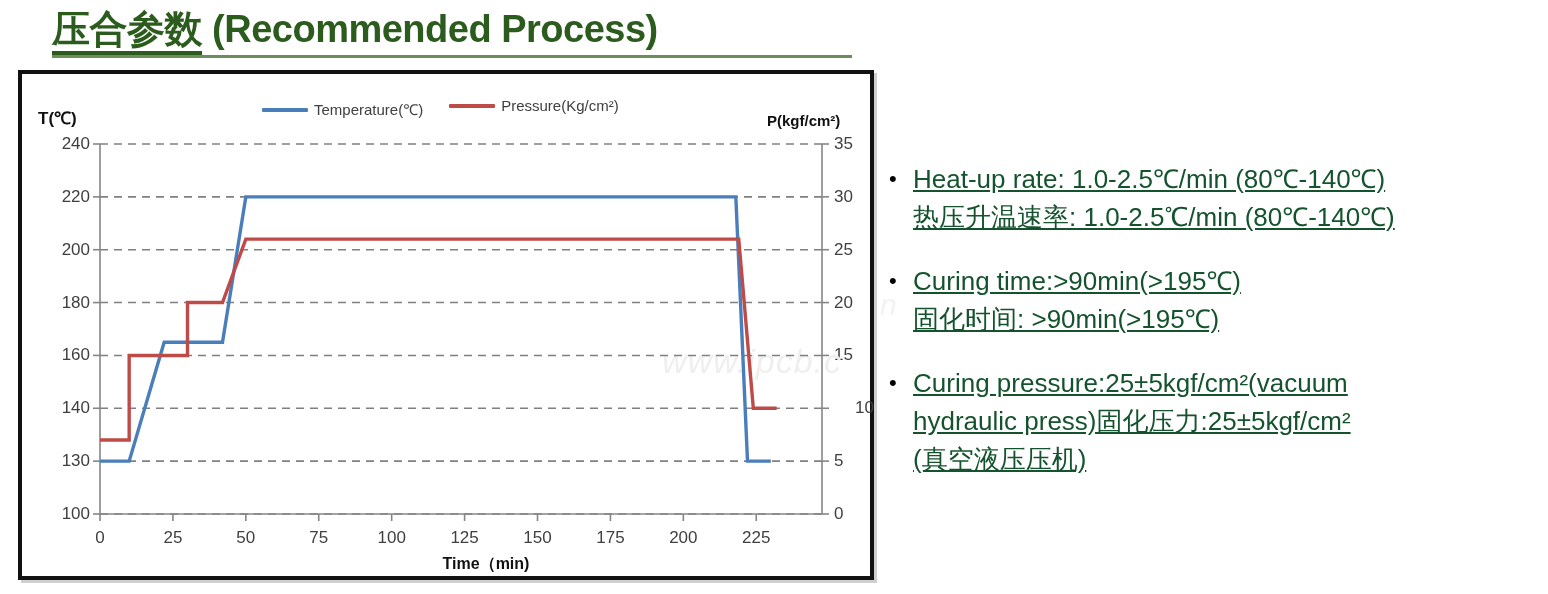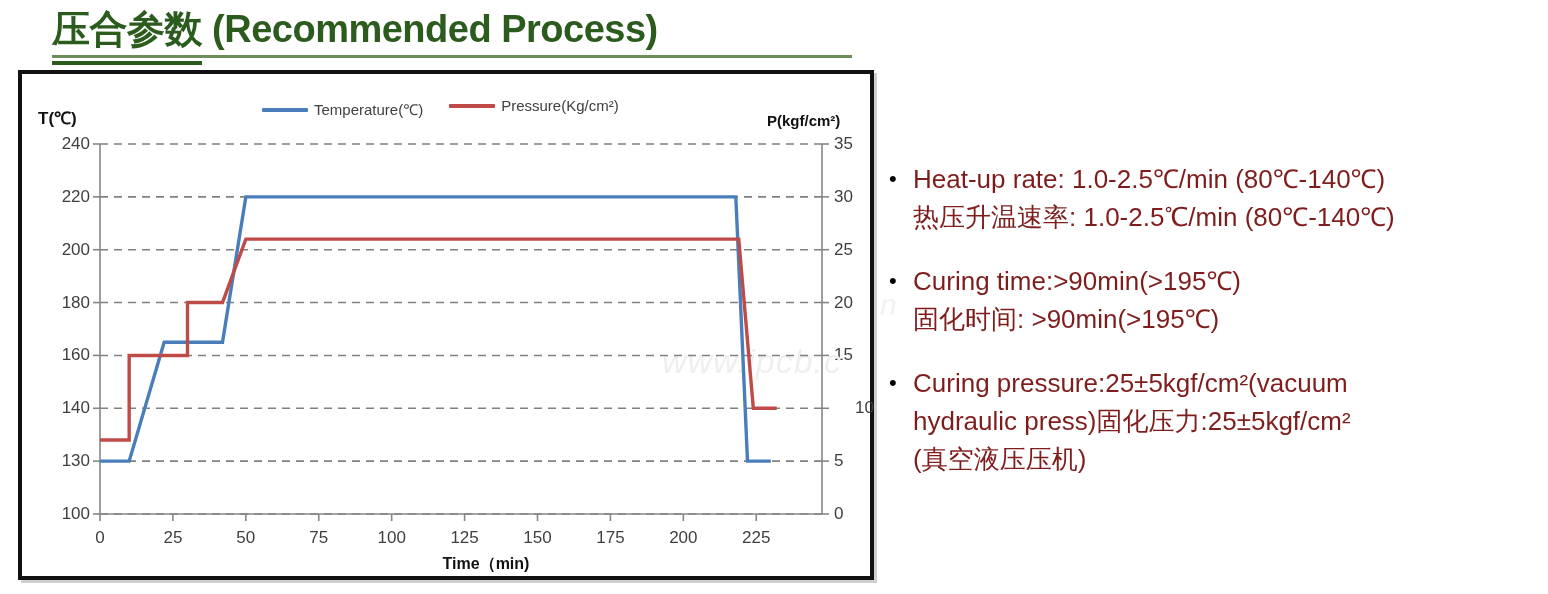--- a/index.html
+++ b/index.html
@@ -16,21 +16,21 @@
     position:absolute;
     left:52px; top:4px;
     font-size:38px;
     font-weight:bold;
     color:#2C5B1E;
     letter-spacing:-0.5px;
     white-space:nowrap;
   }
   #page-title .t-cn{
     border-bottom:4px solid #2C5B1E;
-    padding-bottom:11px;
+    padding-bottom:1px;
   }
   #title-rule{
     position:absolute;
     left:52px; top:55px;
     width:800px; height:3px;
     background:#6B8E5A;
   }
 
   
   #chart-frame{
@@ -141,22 +141,23 @@
     font-size:22px;
     line-height:38px;
     color:#000;
     text-align:left;
     padding-left:4px;
     box-sizing:border-box;
   }
   .bullet-text{
     font-size:26px;
     line-height:38px;
-    color:#7f1d1d;
+    color:#14532d;
     white-space:pre-line;
+    text-decoration:underline;
   }
 </style>
 </head>
 <body>
 
 <div id="page-title">
   <span class="t-cn">压合参数</span><span> (Recommended Process)</span>
 </div>
 <div id="title-rule"></div>
 

